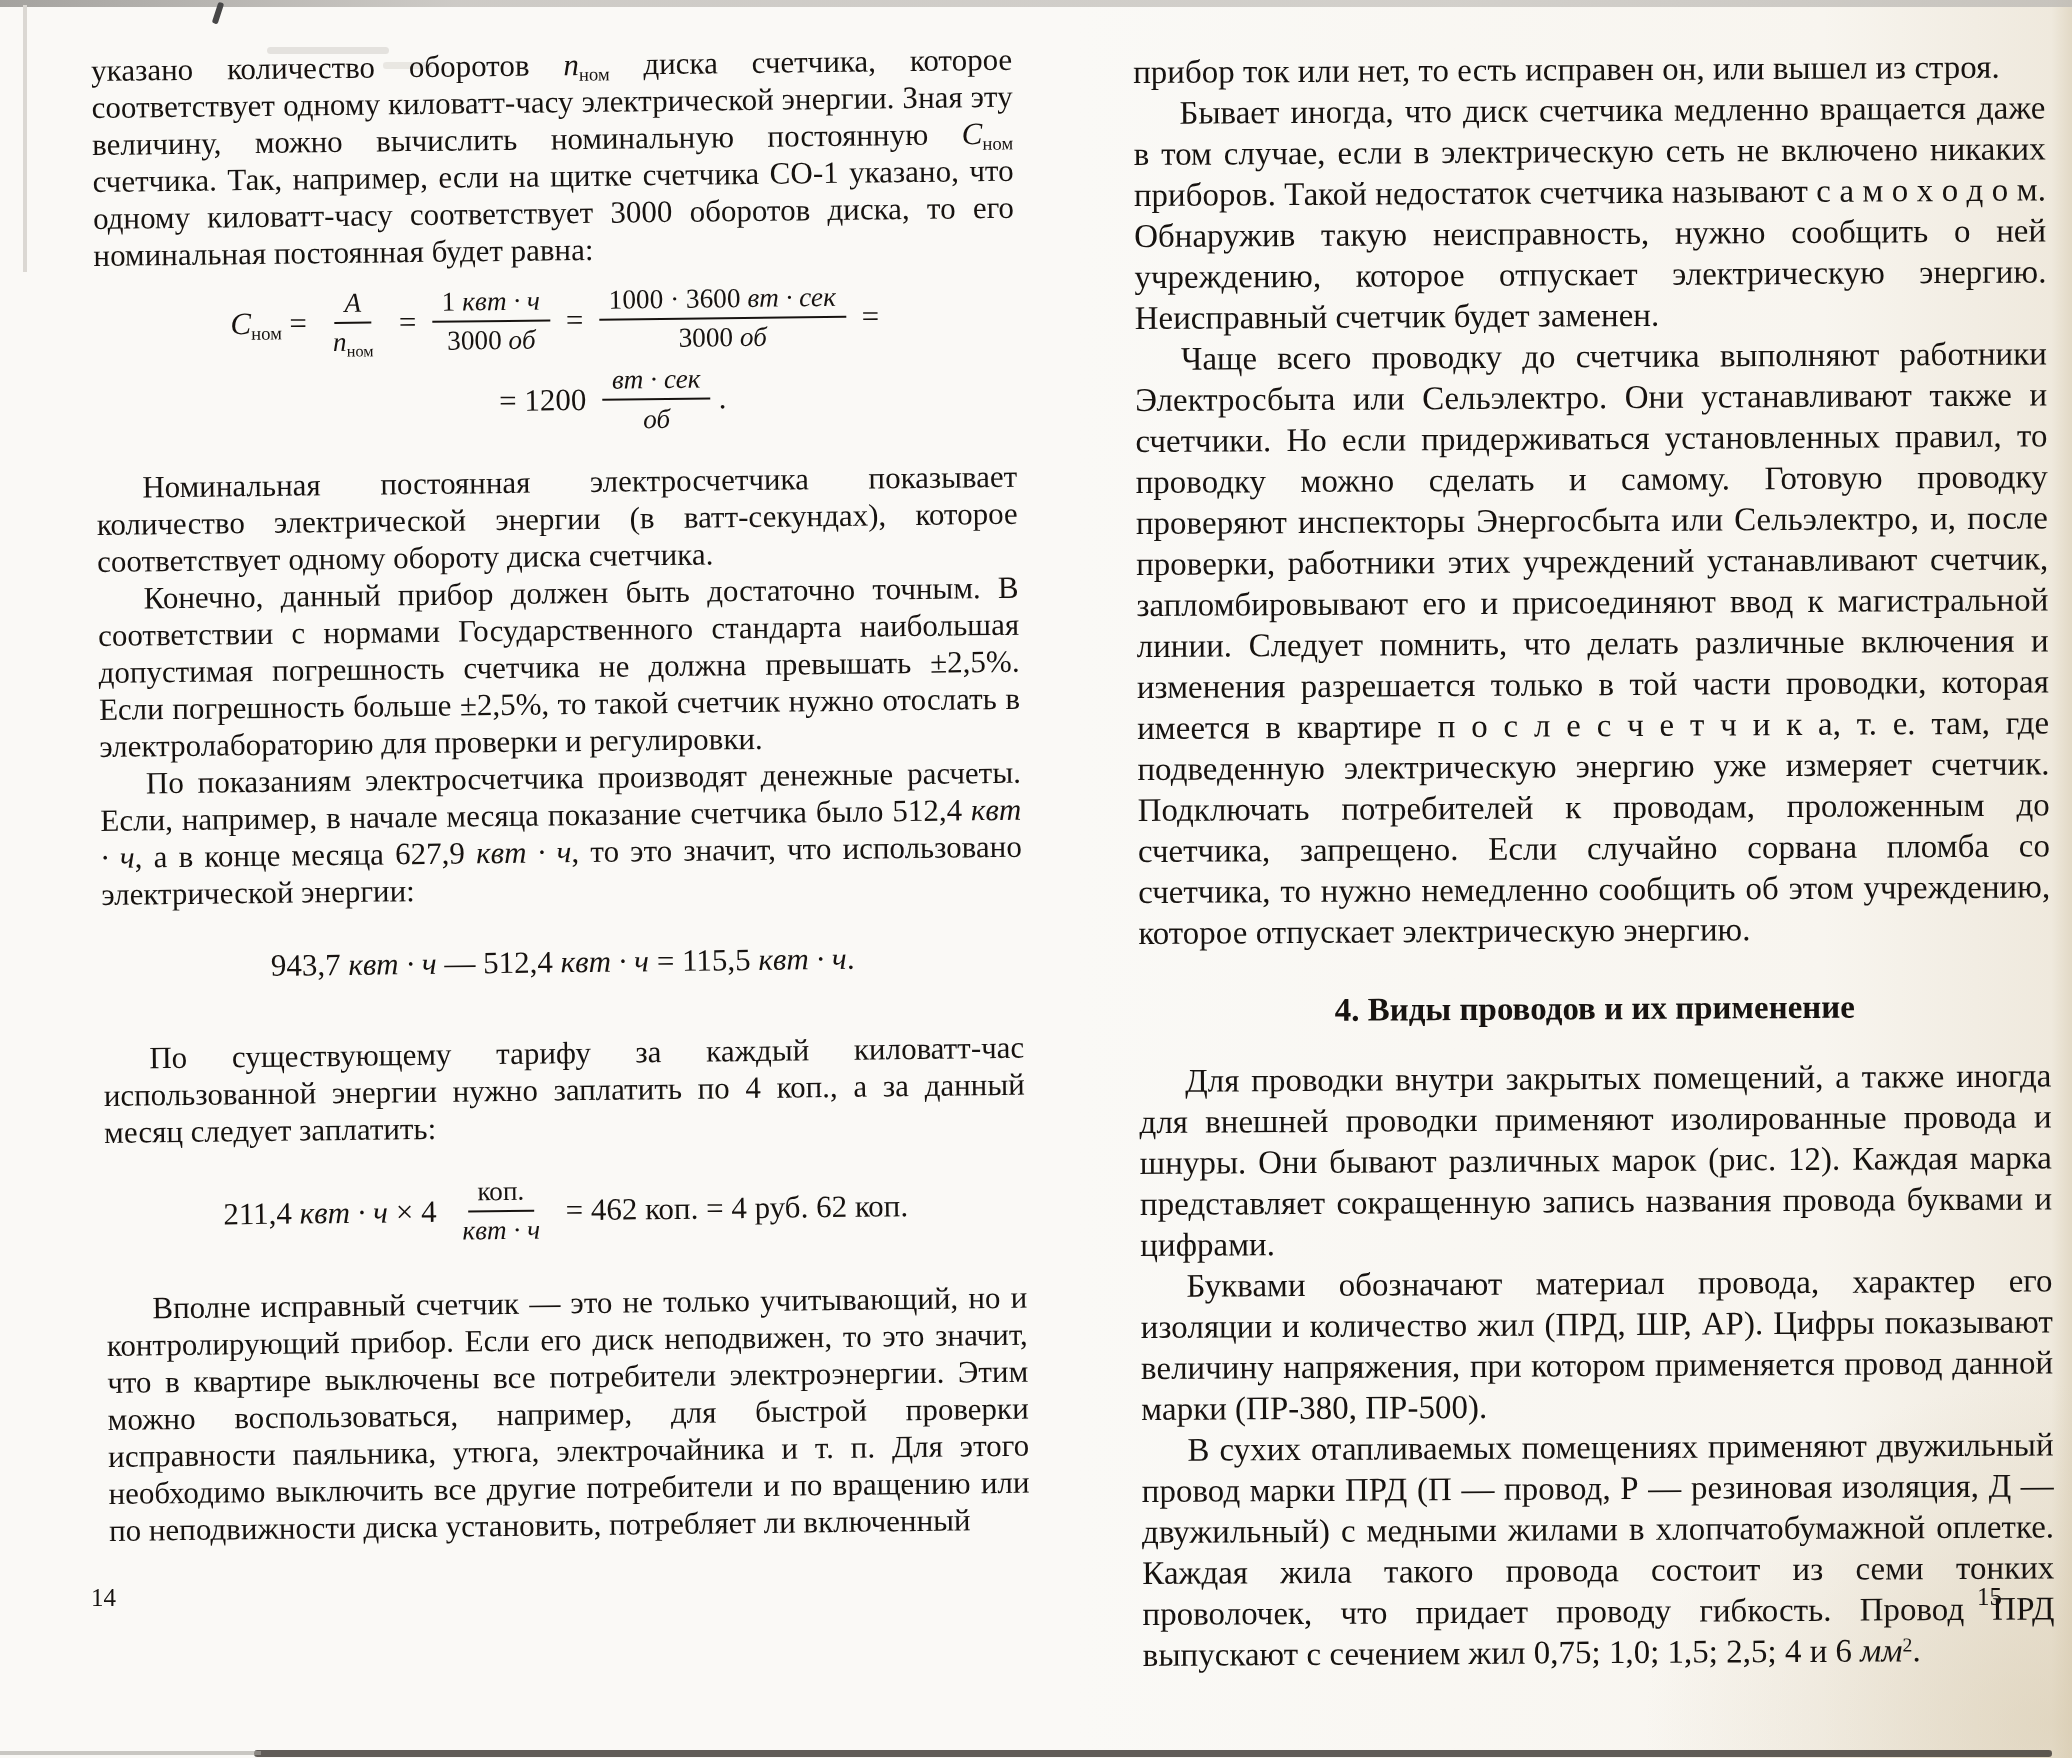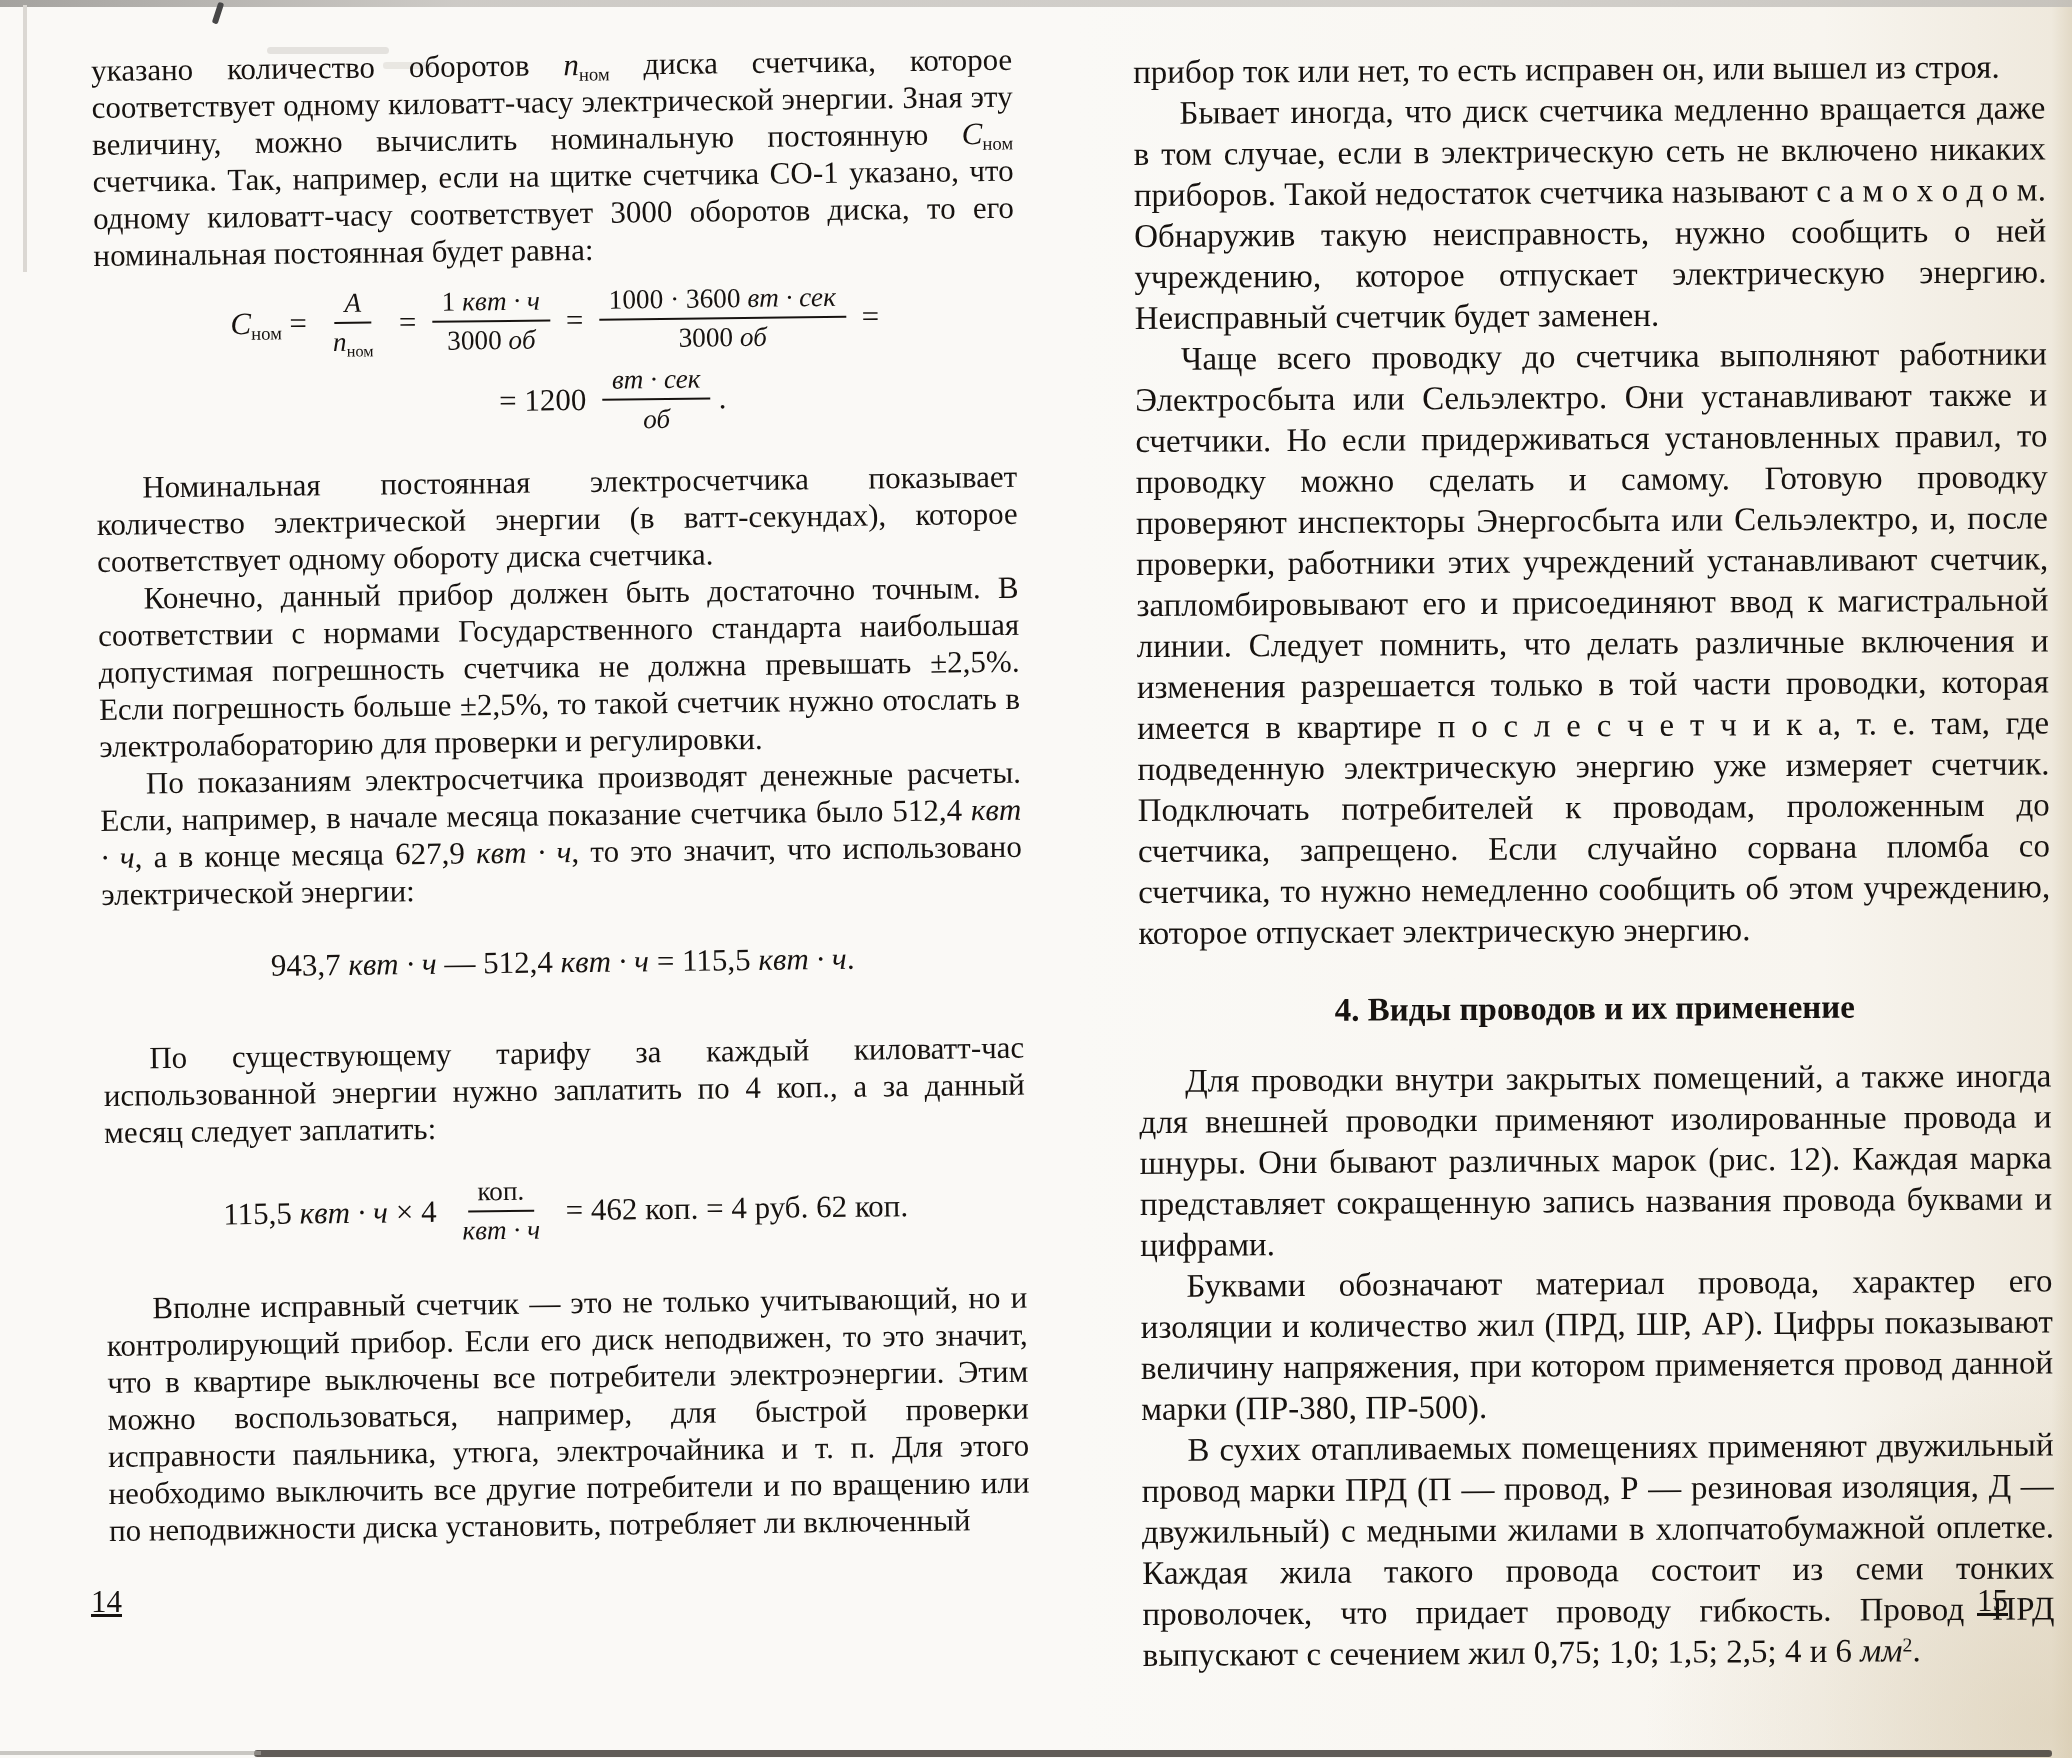--- a/index.html
+++ b/index.html
@@ -46,21 +46,21 @@
   .frac{display:inline-flex;flex-direction:column;align-items:center;margin:0 8.1px;
     font-size:.88em;line-height:1.12;}
   .frac .num{display:block;border-bottom:2.4px solid #171310;padding:0.8px 9.8px 3.3px;}
   .frac .den{display:block;padding:3.3px 9.8px 0;}
   .formula.f1{margin:16.3px 0 28px;}
   .f1 .fline + .fline{margin-top:9.8px;transform:translateX(57px);}
   .formula.f2{margin:36px 0 54px;}
   .formula.f3{margin:29px 0 39px;}
 
   
-  .pagenum{position:absolute;font-size:31px;color:#171310;text-decoration:underline;}
+  .pagenum{position:absolute;font-size:25px;color:#171310;}
   .pagenum-left{left:91px;top:1584px;}
   .pagenum-right{left:1977px;top:1583px;}
 </style>
 </head>
 <body>
 
 <div class="scan">
   <div class="edge-top"></div>
   <div class="edge-bottom"></div>
   <div class="edge-bottom-faint"></div>
@@ -103,21 +103,21 @@
       <p class="para"><span>Конечно, данный прибор должен быть достаточно точным. В соответствии с нормами Государственного стандарта наибольшая допустимая погрешность счетчика не должна превышать ±2,5%. Если погрешность больше ±2,5%, то такой счетчик нужно отослать в электролабораторию для проверки и регулировки.</span></p>
       <p class="para"><span>По показаниям электросчетчика производят денежные расчеты. Если, например, в начале месяца показание счетчика было 512,4 </span><span class="it">квт · ч</span><span>, а в конце месяца 627,9 </span><span class="it">квт · ч</span><span>, то это значит, что использовано электрической энергии:</span></p>
       <div class="formula f2">
         <div class="fline">
           <span class="ftxt"><span>943,7 </span><span class="it">квт · ч</span><span> — 512,4 </span><span class="it">квт · ч</span><span> = 115,5 </span><span class="it">квт · ч</span><span>.</span></span>
         </div>
       </div>
       <p class="para"><span>По существующему тарифу за каждый киловатт-час использованной энергии нужно заплатить по 4 коп., а за данный месяц следует заплатить:</span></p>
       <div class="formula f3">
         <div class="fline">
-          <span class="ftxt"><span>115,5 </span><span class="it">квт · ч</span><span> × 4 </span></span>
+          <span class="ftxt"><span>211,4 </span><span class="it">квт · ч</span><span> × 4 </span></span>
           <span class="frac">
             <span class="num"><span>коп.</span></span>
             <span class="den"><span class="it">квт · ч</span></span>
           </span>
           <span class="ftxt"><span> = 462 коп. = 4 руб. 62 коп.</span></span>
         </div>
       </div>
       <p class="para"><span>Вполне исправный счетчик — это не только учитывающий, но и контролирующий прибор. Если его диск неподвижен, то это значит, что в квартире выключены все потребители электроэнергии. Этим можно воспользоваться, например, для быстрой проверки исправности паяльника, утюга, электрочайника и т. п. Для этого необходимо выключить все другие потребители и по вращению или по неподвижности диска установить, потребляет ли включенный</span></p>
     </div>
   <div class="page page-right" id="right-col">

